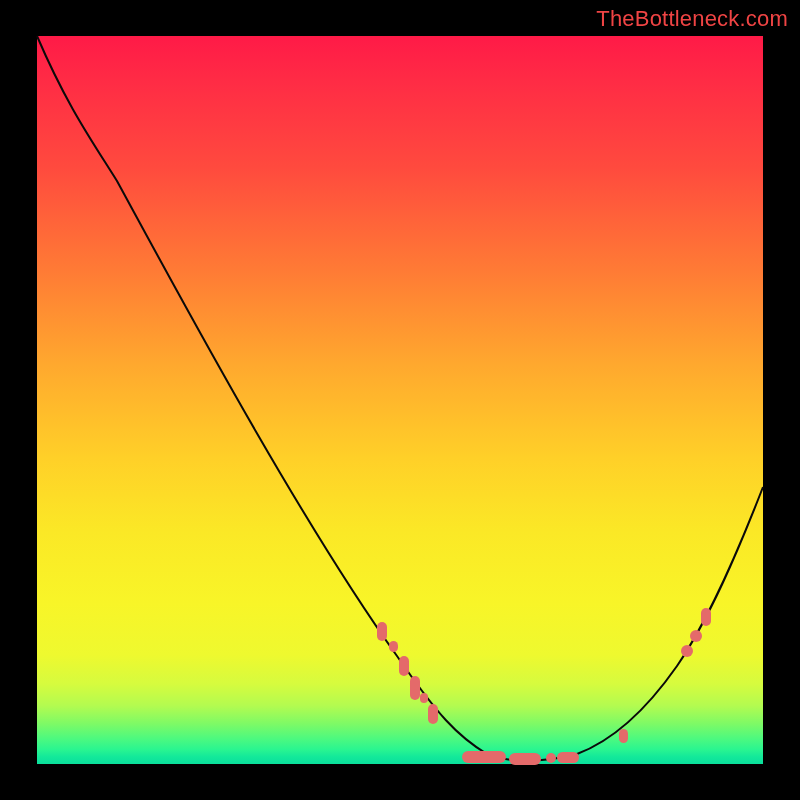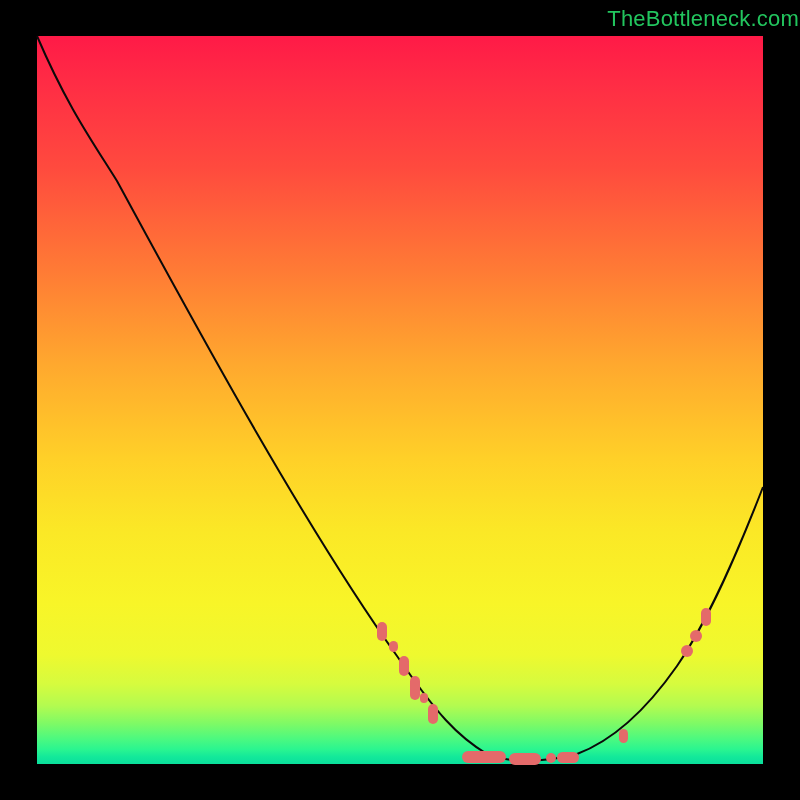--- a/index.html
+++ b/index.html
@@ -11,25 +11,25 @@
     overflow: hidden;
   }
   .container {
     position: relative;
     width: 800px;
     height: 800px;
   }
   .watermark {
     position: absolute;
     top: 6px;
-    right: 1px;
+    right: 12px;
     font-family: Arial, Helvetica, sans-serif;
     font-size: 22px;
     font-weight: 400;
-    color: #22c55e;
+    color: #ef4444;
     letter-spacing: 0.2px;
   }
   .plot-area {
     position: absolute;
     left: 37px;
     top: 36px;
     width: 726px;
     height: 728px;
     
     background: linear-gradient(to bottom,

